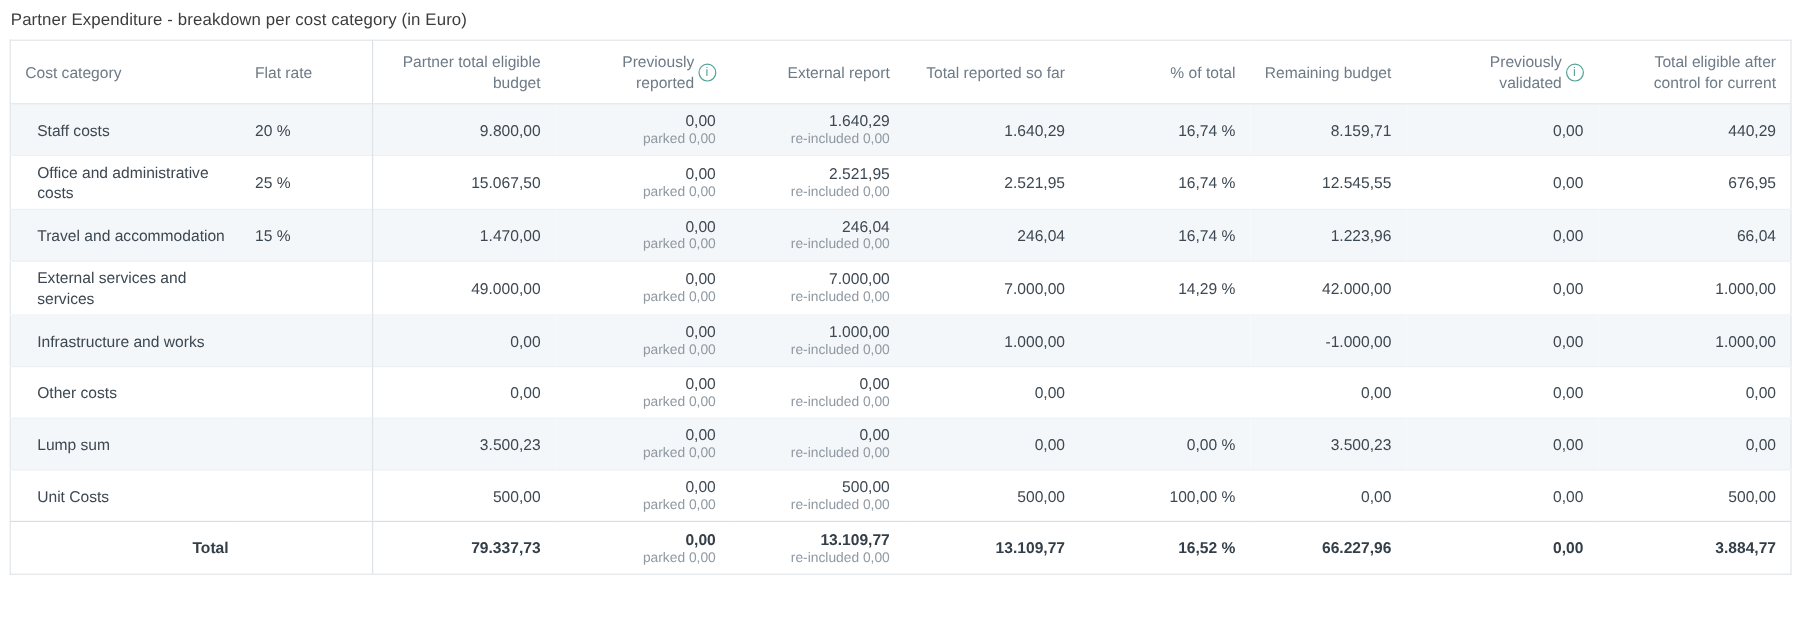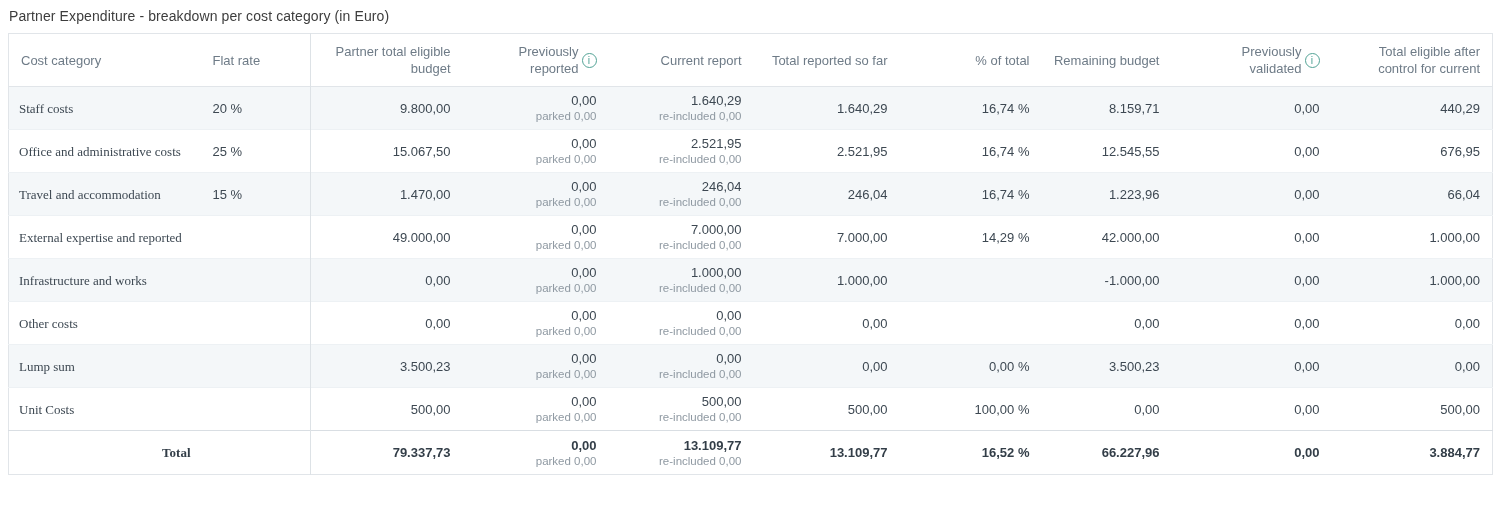--- a/index.html
+++ b/index.html
@@ -62,21 +62,21 @@
     flex:0 0 auto;
   }
   tbody td{
     padding:5px 12px;
     line-height:17px;
     vertical-align:middle;
     color:var(--body-text);
   }
   td.c-left{text-align:left;}
   td.c-num{text-align:right;}
-  td.cat-cell{padding-left:10px;padding-right:8px;font-family:Liberation Serif, serif;}
+  td.cat-cell{padding-left:22px;padding-right:8px;}
   td.flat-cell,th.flat-hdr{padding-left:14px;}
   .div-left{border-left:1px solid #dde2e6;}
   tbody tr{height:43px;}
   tbody tr:nth-child(odd){background:var(--stripe);}
   tbody tr + tr{border-top:1px solid var(--row-border);}
   thead tr{border-bottom:1px solid var(--border);}
   .sub{
     font-size:11.5px;
     line-height:15px;
     color:var(--sub-text);
@@ -111,21 +111,21 @@
       <tr>
         <th class="c-left cat-cell"><span>Cost category</span></th>
         <th class="c-left flat-hdr nowrap"><span>Flat rate</span></th>
         <th class="c-num div-left"><span>Partner total eligible budget</span></th>
         <th class="c-num">
           <span class="hdr-flex">
               <span class="hdr-narrow">Previously reported</span>
               <span class="info-icon">i</span>
             </span>
         </th>
-        <th class="c-num nowrap"><span>Current report</span></th>
+        <th class="c-num nowrap"><span>External report</span></th>
         <th class="c-num nowrap"><span>Total reported so far</span></th>
         <th class="c-num nowrap"><span>% of total</span></th>
         <th class="c-num nowrap"><span>Remaining budget</span></th>
         <th class="c-num">
           <span class="hdr-flex">
               <span class="hdr-narrow">Previously validated</span>
               <span class="info-icon">i</span>
             </span>
         </th>
         <th class="c-num"><span>Total eligible after control for current</span></th>
@@ -180,21 +180,21 @@
       <div class="main">246,04</div>
       <div class="sub">re-included 0,00</div>
     </td>
     <td class="c-num">246,04</td>
     <td class="c-num">16,74 %</td>
     <td class="c-num">1.223,96</td>
     <td class="c-num">0,00</td>
     <td class="c-num">66,04</td>
   </tr>
         <tr>
-    <td class="c-left cat-cell">External expertise and reported</td>
+    <td class="c-left cat-cell">External services and services</td>
     <td class="c-left flat-cell"></td>
     <td class="c-num div-left">49.000,00</td>
     <td class="c-num">
       <div class="main">0,00</div>
       <div class="sub">parked 0,00</div>
     </td>
     <td class="c-num">
       <div class="main">7.000,00</div>
       <div class="sub">re-included 0,00</div>
     </td>

